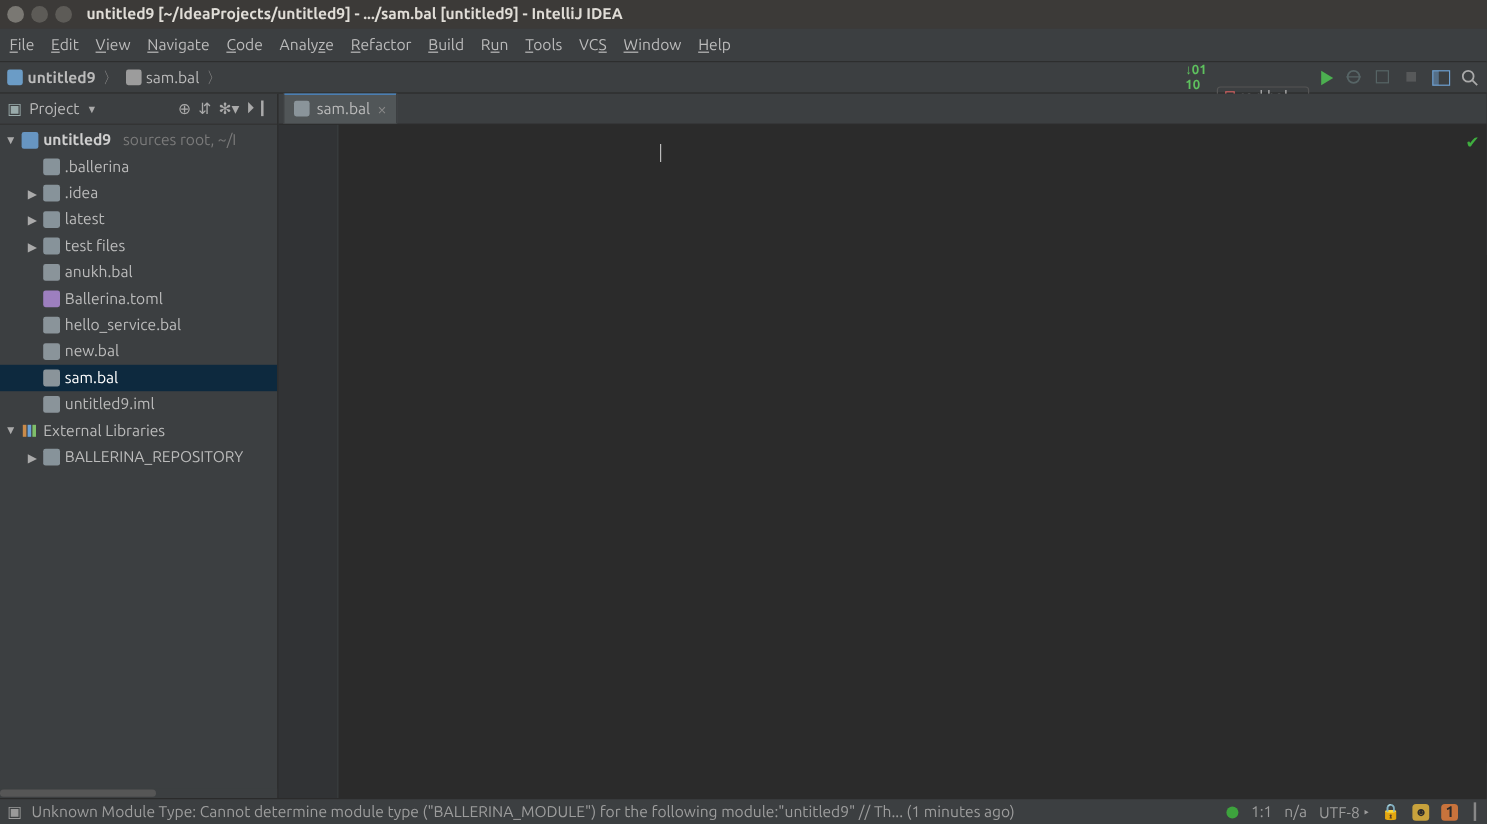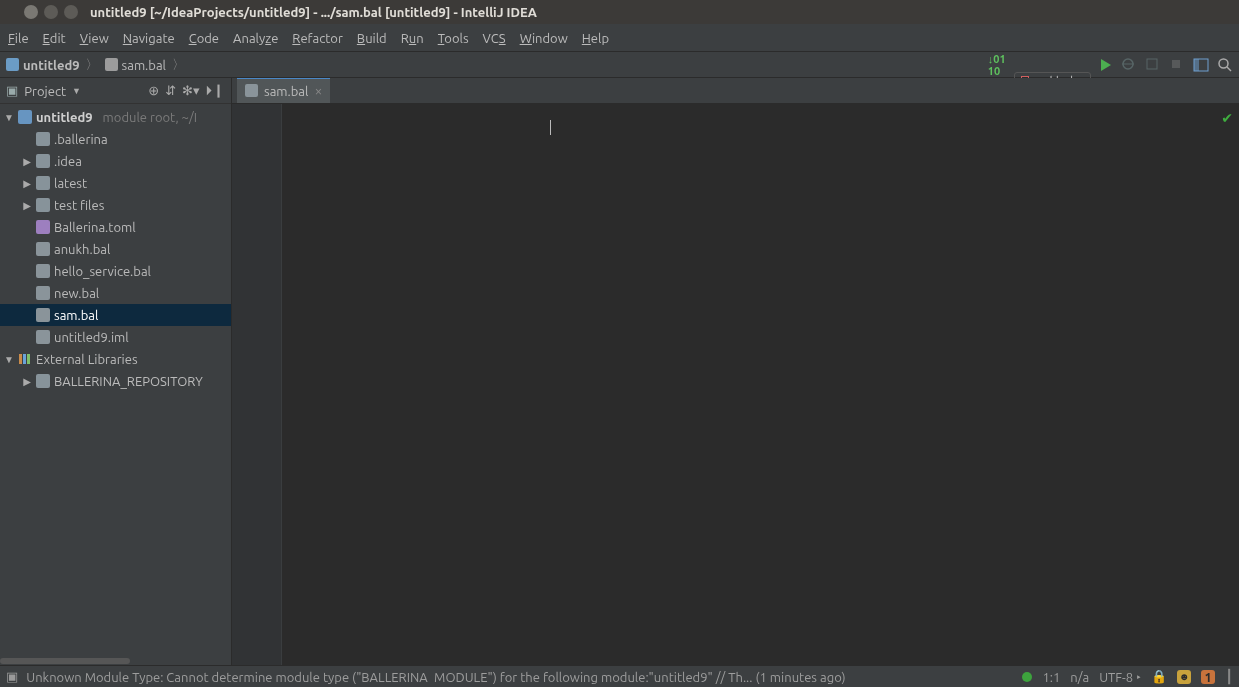--- a/index.html
+++ b/index.html
@@ -1,20 +1,20 @@
 <!DOCTYPE html>
 <html><head>
 <meta charset="utf-8">
 <style>
 * { margin:0; padding:0; box-sizing:border-box; font-family:"Ubuntu","Segoe UI",Arial,sans-serif; font-size:13px; user-select:none; }
 html,body { width:1239px; height:687px; background:#3c3f41; color:#bbbbbb; overflow:hidden; }
 .root { display:flex; flex-direction:column; width:100%; height:100%; }
 
 
-.titlebar { height:24px; background:#3c3a38; display:flex; align-items:center; padding-left:24px; gap:6px; color:#c7c3bb; font-size:13px; }
+.titlebar { height:24px; background:#3c3a38; display:flex; align-items:center; padding-left:6px; gap:6px; color:#c7c3bb; font-size:13px; }
 .win-btn { width:14px; height:14px; border-radius:50%; background:#5d5b57; display:inline-block; }
 .win-btn.active { background:#7a7873; }
 .title-label { margin-left:6px; font-weight:bold; color:#e0ddd7; }
 
 
 .menubar { height:28px; background:#3c3f41; border-bottom:1px solid #2b2b2b; display:flex; align-items:center; padding:0 8px; gap:14px; color:#bbbbbb; }
 .menu-item { cursor:default; }
 .menu-item .ul { text-decoration:underline; }
 
 
@@ -180,51 +180,51 @@
           <span style="color:#aaa">⇵</span>
           <span style="color:#aaa">✻▾</span>
           <span style="color:#aaa">⏵┃</span>
         </div>
       </div>
       <div class="tree" id="tree">
           <div class="node bold" style="--pad: 4px;">
             <span class="tri">▼</span>
             <span class="ico ico-mod"></span>
             <span class="lbl">untitled9</span>
-            <span class="hint">module root,  ~/I</span>
+            <span class="hint">sources root,  ~/I</span>
           </div>
           <div class="node" style="--pad: 22px;">
             <span class="tri"></span>
             <span class="ico ico-folder"></span>
             <span class="lbl">.ballerina</span>
           </div>
           <div class="node" style="--pad: 22px;">
             <span class="tri">▶</span>
             <span class="ico ico-folder"></span>
             <span class="lbl">.idea</span>
           </div>
           <div class="node" style="--pad: 22px;">
             <span class="tri">▶</span>
             <span class="ico ico-folder"></span>
             <span class="lbl">latest</span>
           </div>
           <div class="node" style="--pad: 22px;">
             <span class="tri">▶</span>
             <span class="ico ico-folder"></span>
             <span class="lbl">test files</span>
+          </div>
+          <div class="node" style="--pad: 22px;">
+            <span class="tri"></span>
+            <span class="ico ico-file"></span>
+            <span class="lbl">anukh.bal</span>
           </div>
           <div class="node" style="--pad: 22px;">
             <span class="tri"></span>
             <span class="ico ico-bal"></span>
             <span class="lbl">Ballerina.toml</span>
-          </div>
-          <div class="node" style="--pad: 22px;">
-            <span class="tri"></span>
-            <span class="ico ico-file"></span>
-            <span class="lbl">anukh.bal</span>
           </div>
           <div class="node" style="--pad: 22px;">
             <span class="tri"></span>
             <span class="ico ico-file"></span>
             <span class="lbl">hello_service.bal</span>
           </div>
           <div class="node" style="--pad: 22px;">
             <span class="tri"></span>
             <span class="ico ico-file"></span>
             <span class="lbl">new.bal</span>

